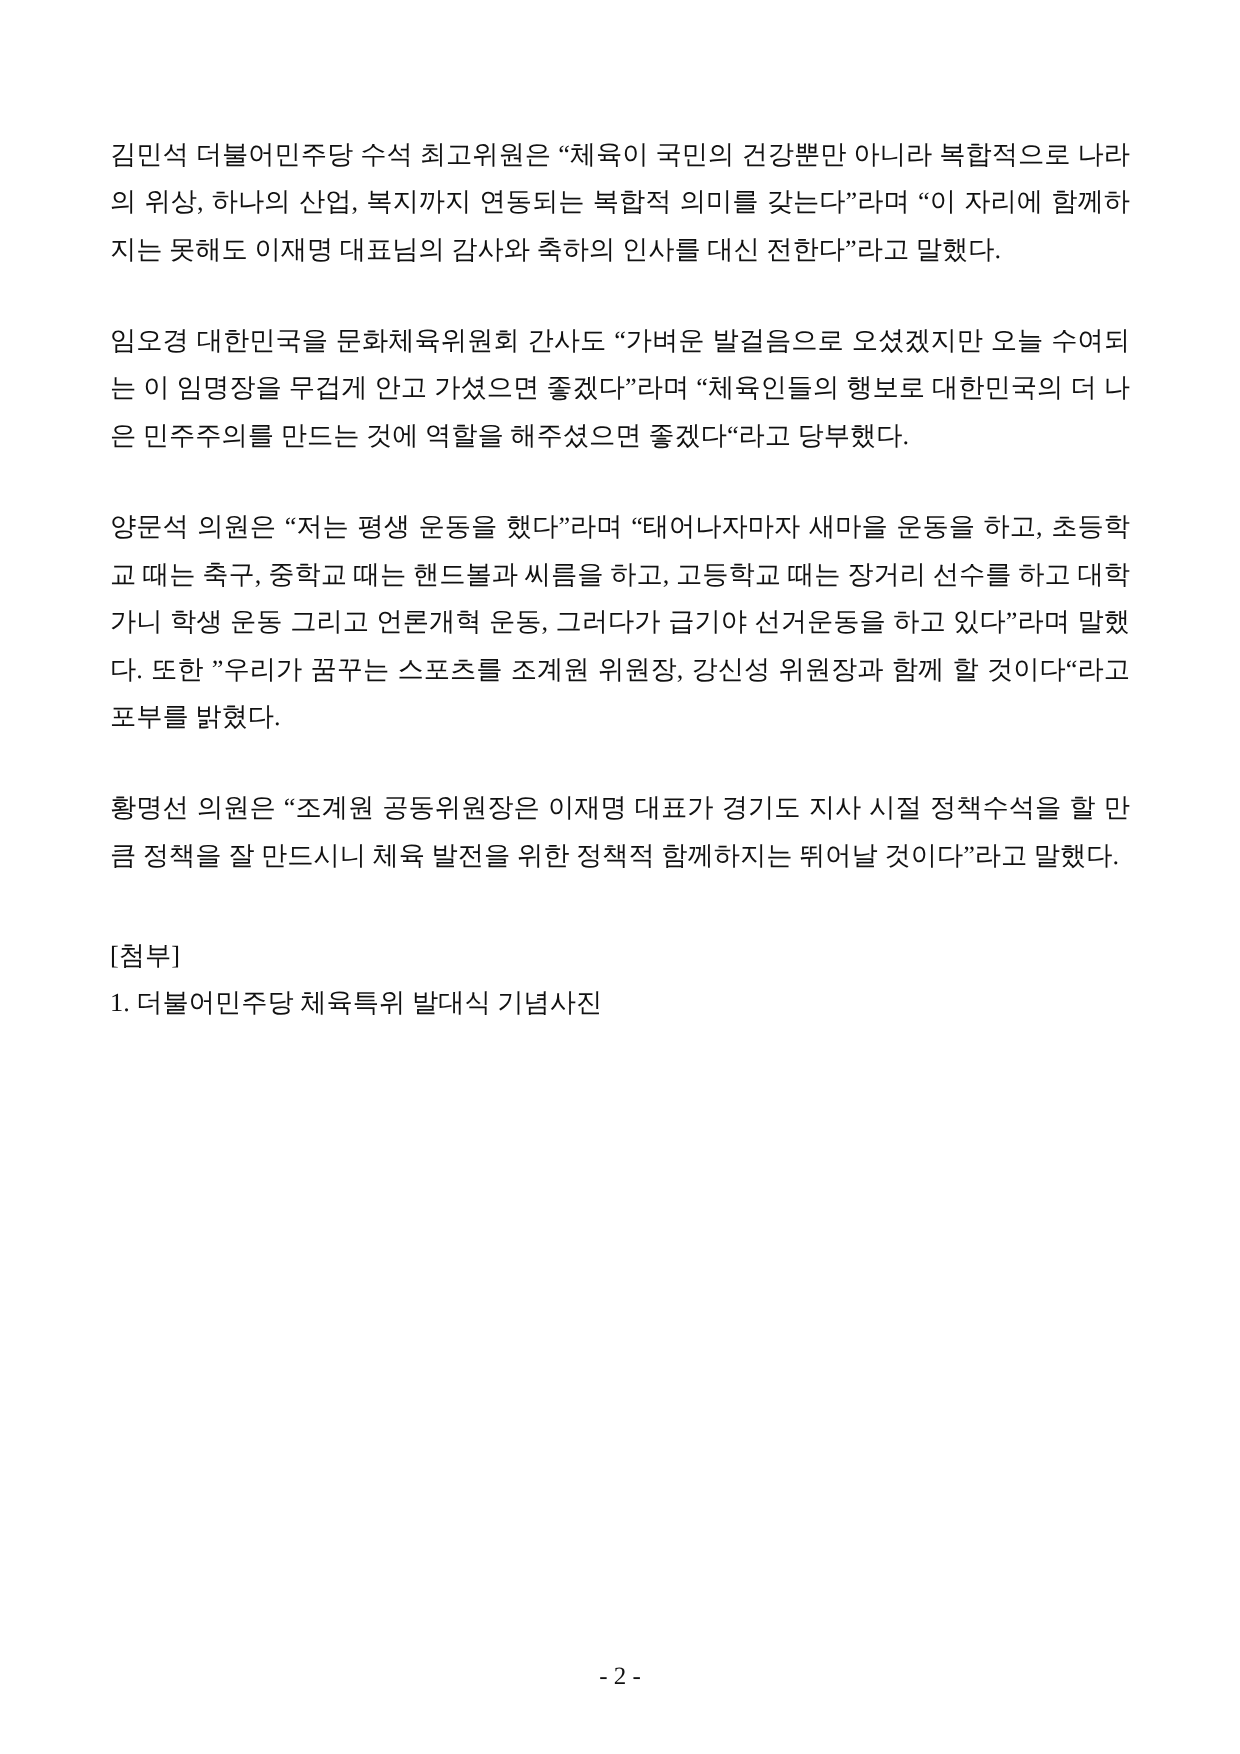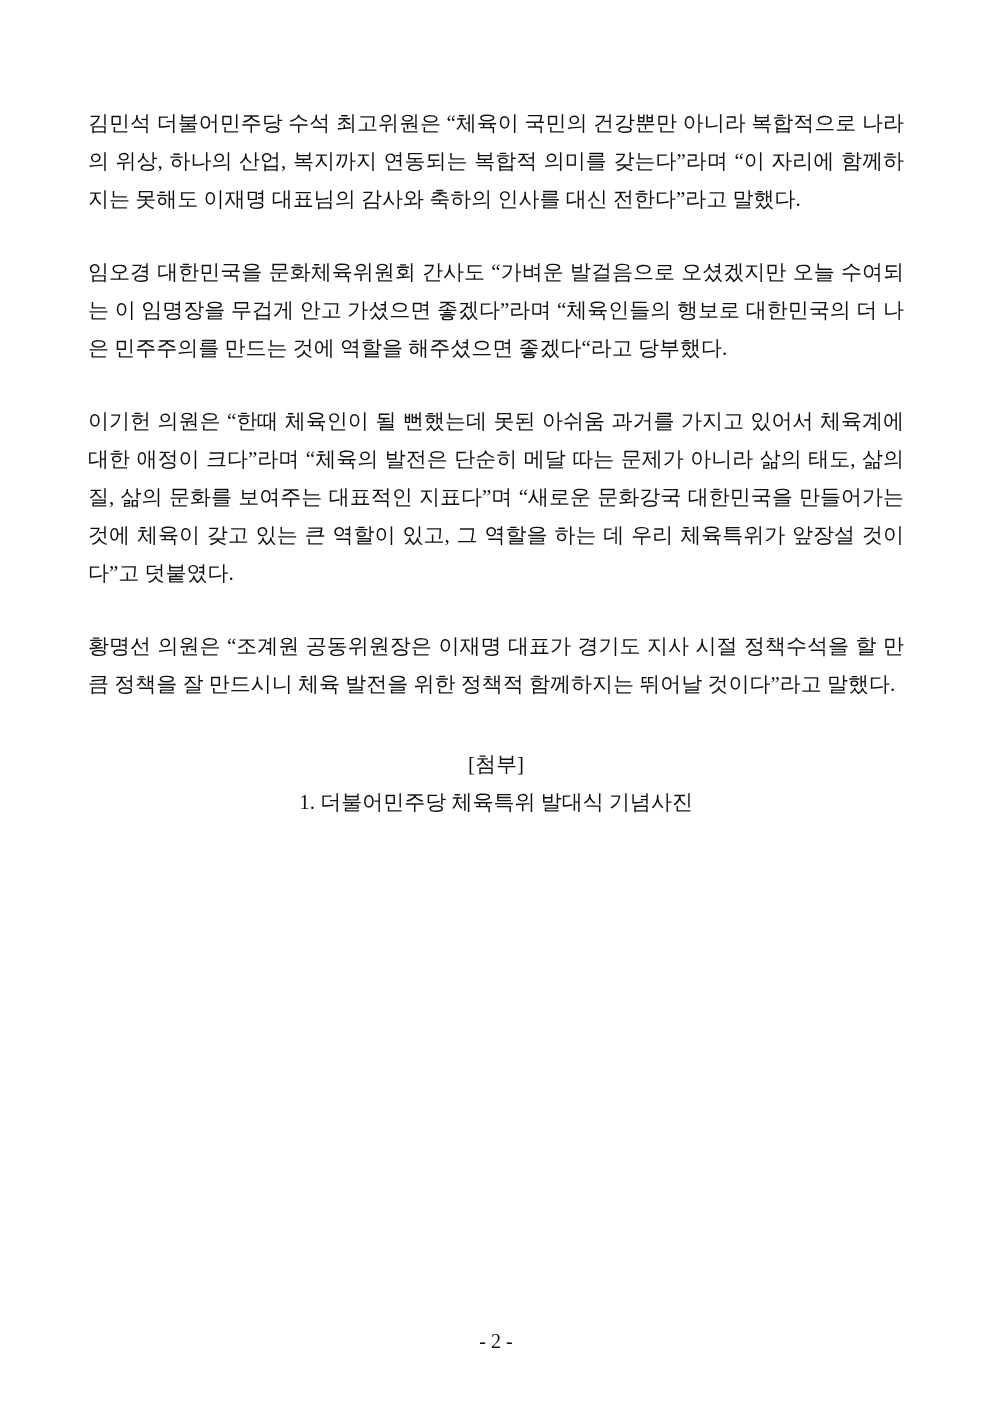--- a/index.html
+++ b/index.html
@@ -23,21 +23,21 @@
     font-size: 21px;
     line-height: 38px;
     text-align: justify;
   }
   .para {
     margin: 0 0 35px 0;
     word-break: break-all;
   }
   .attachment {
     margin-top: 42px;
-    text-align: center;
+    text-align: left;
   }
   .attachment-title,
   .attachment-item {
     margin: 0;
   }
   .page-footer {
     position: absolute;
     left: 0;
     top: 1322px;
     width: 992px;
@@ -47,21 +47,21 @@
     color: #111111;
   }
 </style>
 </head>
 <body>
 
 <div class="page">
   <main class="body-text">
     <p class="para">김민석 더불어민주당 수석 최고위원은 “체육이 국민의 건강뿐만 아니라 복합적으로 나라의 위상, 하나의 산업, 복지까지 연동되는 복합적 의미를 갖는다”라며 “이 자리에 함께하지는 못해도 이재명 대표님의 감사와 축하의 인사를 대신 전한다”라고 말했다.</p>
     <p class="para">임오경 대한민국을 문화체육위원회 간사도 “가벼운 발걸음으로 오셨겠지만 오늘 수여되는 이 임명장을 무겁게 안고 가셨으면 좋겠다”라며 “체육인들의 행보로 대한민국의 더 나은 민주주의를 만드는 것에 역할을 해주셨으면 좋겠다“라고 당부했다.</p>
-    <p class="para">이기헌 의원은 “한때 체육인이 될 뻔했는데 못된 아쉬움 과거를 가지고 있어서 체육계에 대한 애정이 크다”라며 “체육의 발전은 단순히 메달 따는 문제가 아니라 삶의 태도, 삶의 질, 삶의 문화를 보여주는 대표적인 지표다”며 “새로운 문화강국 대한민국을 만들어가는 것에 체육이 갖고 있는 큰 역할이 있고, 그 역할을 하는 데 우리 체육특위가 앞장설 것이다”고 덧붙였다.</p>
+    <p class="para">양문석 의원은 “저는 평생 운동을 했다”라며 “태어나자마자 새마을 운동을 하고, 초등학교 때는 축구, 중학교 때는 핸드볼과 씨름을 하고, 고등학교 때는 장거리 선수를 하고 대학 가니 학생 운동 그리고 언론개혁 운동, 그러다가 급기야 선거운동을 하고 있다”라며 말했다. 또한 ”우리가 꿈꾸는 스포츠를 조계원 위원장, 강신성 위원장과 함께 할 것이다“라고 포부를 밝혔다.</p>
     <p class="para">황명선 의원은 “조계원 공동위원장은 이재명 대표가 경기도 지사 시절 정책수석을 할 만큼 정책을 잘 만드시니 체육 발전을 위한 정책적 함께하지는 뛰어날 것이다”라고 말했다.</p>
 
     <section class="attachment">
       <p class="attachment-title">[첨부]</p>
       <p class="attachment-item">1. 더불어민주당 체육특위 발대식 기념사진</p>
     </section>
   </main>
 
   <footer class="page-footer">- 2 -</footer>
 </div>

